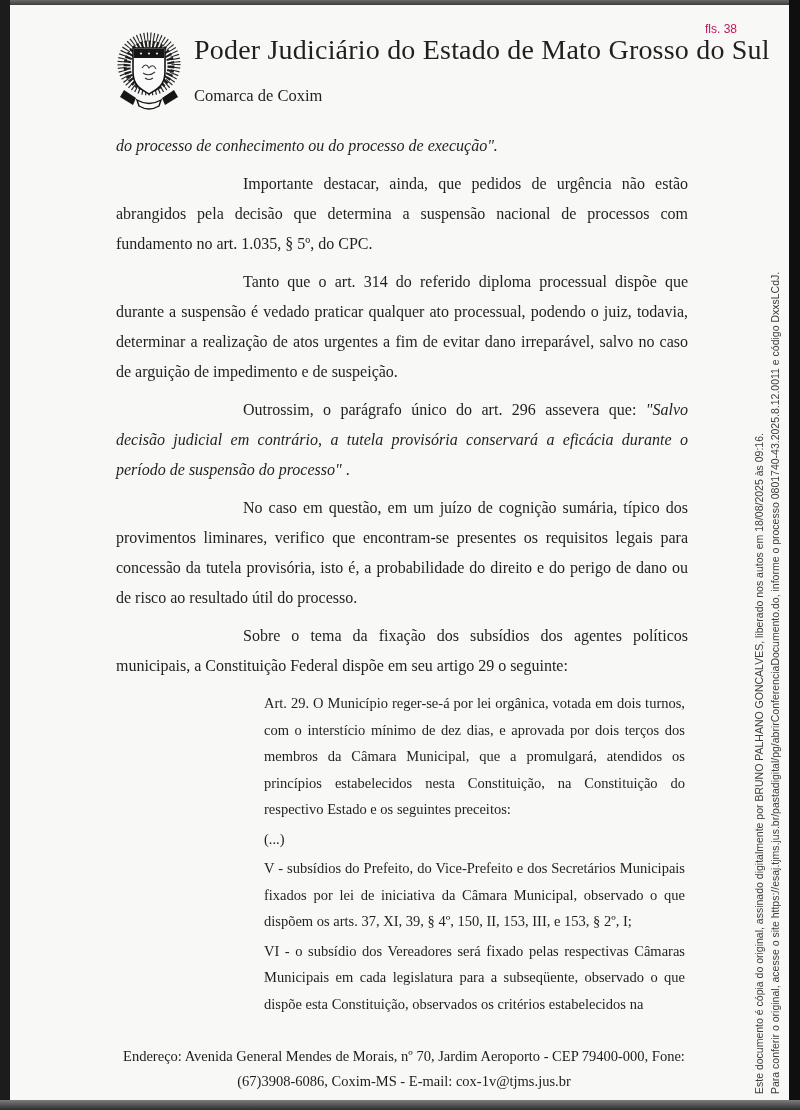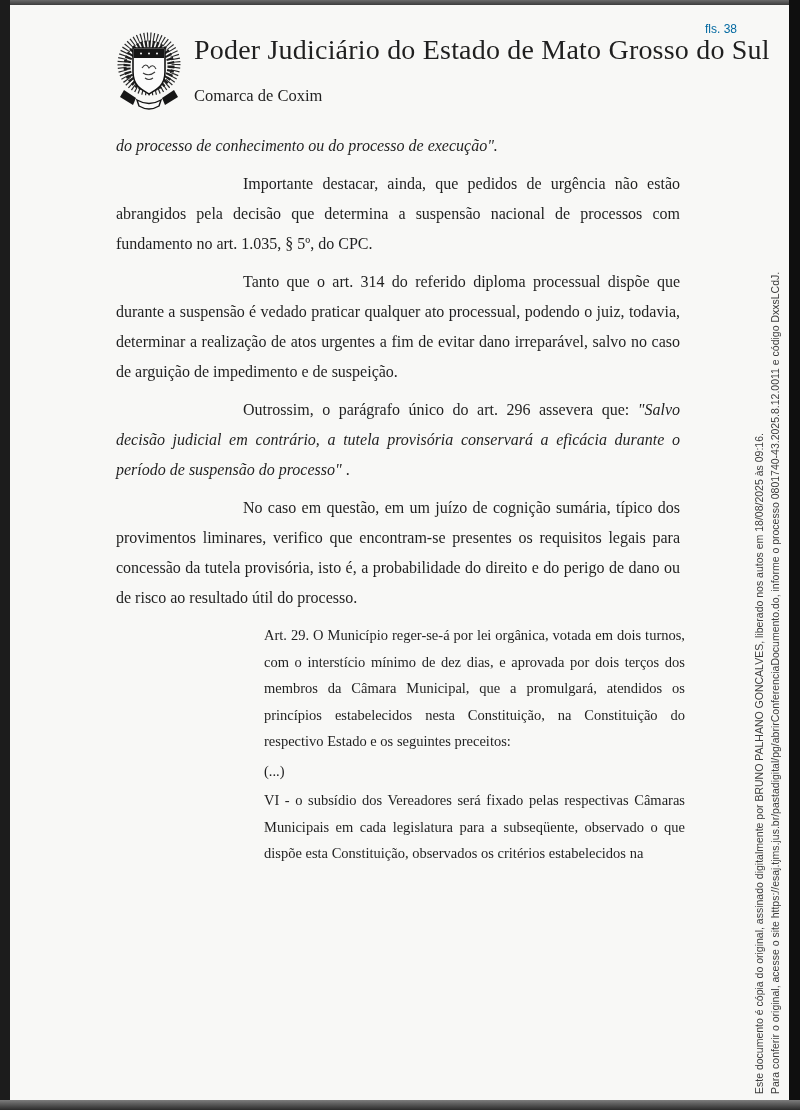--- a/index.html
+++ b/index.html
@@ -19,28 +19,28 @@
   .border-top    { position:absolute; left:0; top:0; width:800px; height:5px; background:linear-gradient(#6a6a6a,#3c3c3c); }
   .border-left   { position:absolute; left:0; top:0; width:10px; height:1110px; background:#1c1c1c; }
   .border-right  { position:absolute; left:789px; top:0; width:11px; height:1110px; background:#0f0f0f; }
   .border-bottom { position:absolute; left:0; top:1100px; width:800px; height:10px; background:linear-gradient(#7d7d7d,#2b2b2b); }
 
   
   .seal { position:absolute; left:112px; top:30px; width:74px; height:84px; }
   .header-text { position:absolute; left:194px; top:34px; }
   .org-title { font-size:28px; letter-spacing:0.2px; white-space:nowrap; }
   .org-sub   { font-size:16.5px; margin-top:20px; }
-  .folio { position:absolute; left:705px; top:22px; font-family:"Liberation Sans",sans-serif; font-size:12px; color:#0369a1; }
+  .folio { position:absolute; left:705px; top:22px; font-family:"Liberation Sans",sans-serif; font-size:12px; color:#be185d; }
 
   
   .doc-flow {
     position:absolute; left:116px; top:131px; width:572px;
     font-size:16px; line-height:30px; text-align:justify;
   }
-  .para { margin:8px 8px 0 0; text-indent:127px; }
+  .para { margin:8px 0 0 0; text-indent:127px; }
   .para.no-indent { text-indent:0; margin-top:0; }
   .bq {
     margin:3px 0 0 148px; width:421px;
     font-size:14.5px; line-height:26.5px; text-align:justify;
   }
   .bq.first { margin-top:9px; }
 
   
   .footer {
     position:absolute; left:104px; top:1044px; width:600px;
@@ -98,25 +98,31 @@
     <p class="para no-indent"><i>do processo de conhecimento ou do processo de execução".</i></p>
 
     <p class="para">Importante destacar, ainda, que pedidos de urgência não estão abrangidos pela decisão que determina a suspensão nacional de processos com fundamento no art. 1.035, § 5º, do CPC.</p>
 
     <p class="para">Tanto que o art. 314 do referido diploma processual dispõe que durante a suspensão é vedado praticar qualquer ato processual, podendo o juiz, todavia, determinar a realização de atos urgentes a fim de evitar dano irreparável, salvo no caso de arguição de impedimento e de suspeição.</p>
 
     <p class="para"><span>Outrossim, o parágrafo único do art. 296 assevera que: </span><i>"Salvo decisão judicial em contrário, a tutela provisória conservará a eficácia durante o período de suspensão do processo"</i><span> .</span></p>
 
     <p class="para">No caso em questão, em um juízo de cognição sumária, típico dos provimentos liminares, verifico que encontram-se presentes os requisitos legais para concessão da tutela provisória, isto é, a probabilidade do direito e do perigo de dano ou de risco ao resultado útil do processo.</p>
 
+    <p class="para">Sobre o tema da fixação dos subsídios dos agentes políticos municipais, a Constituição Federal dispõe em seu artigo 29 o seguinte:</p>
 
     <p class="bq first">Art. 29. O Município reger-se-á por lei orgânica, votada em dois turnos, com o interstício mínimo de dez dias, e aprovada por dois terços dos membros da Câmara Municipal, que a promulgará, atendidos os princípios estabelecidos nesta Constituição, na Constituição do respectivo Estado e os seguintes preceitos:</p>
     <p class="bq">(...)</p>
+    <p class="bq">V - subsídios do Prefeito, do Vice-Prefeito e dos Secretários Municipais fixados por lei de iniciativa da Câmara Municipal, observado o que dispõem os arts. 37, XI, 39, § 4º, 150, II, 153, III, e 153, § 2º, I;</p>
     <p class="bq">VI - o subsídio dos Vereadores será fixado pelas respectivas Câmaras Municipais em cada legislatura para a subseqüente, observado o que dispõe esta Constituição, observados os critérios estabelecidos na</p>
   </div>
 
+  <div class="footer">
+    <div>Endereço: Avenida General Mendes de Morais, nº 70, Jardim Aeroporto - CEP 79400-000, Fone:</div>
+    <div>(67)3908-6086, Coxim-MS - E-mail: cox-1v@tjms.jus.br</div>
+  </div>
 
   <div class="side-strip">
     <div>Este documento é cópia do original, assinado digitalmente por BRUNO PALHANO GONCALVES, liberado nos autos em 18/08/2025 às 09:16.</div>
     <div>Para conferir o original, acesse o site https://esaj.tjms.jus.br/pastadigital/pg/abrirConferenciaDocumento.do, informe o processo 0801740-43.2025.8.12.0011 e código DxxsLCdJ.</div>
   </div>
 
 </div>
 
 </body></html>

